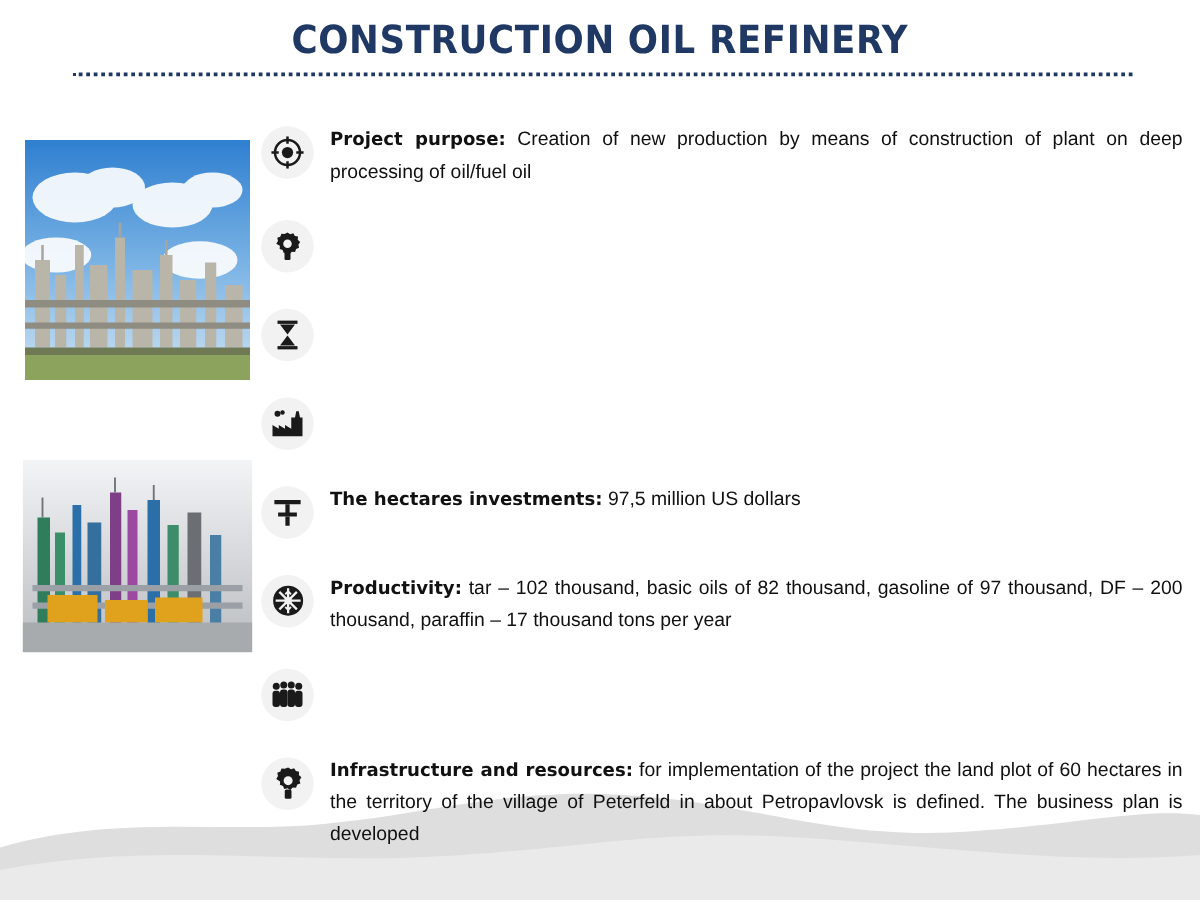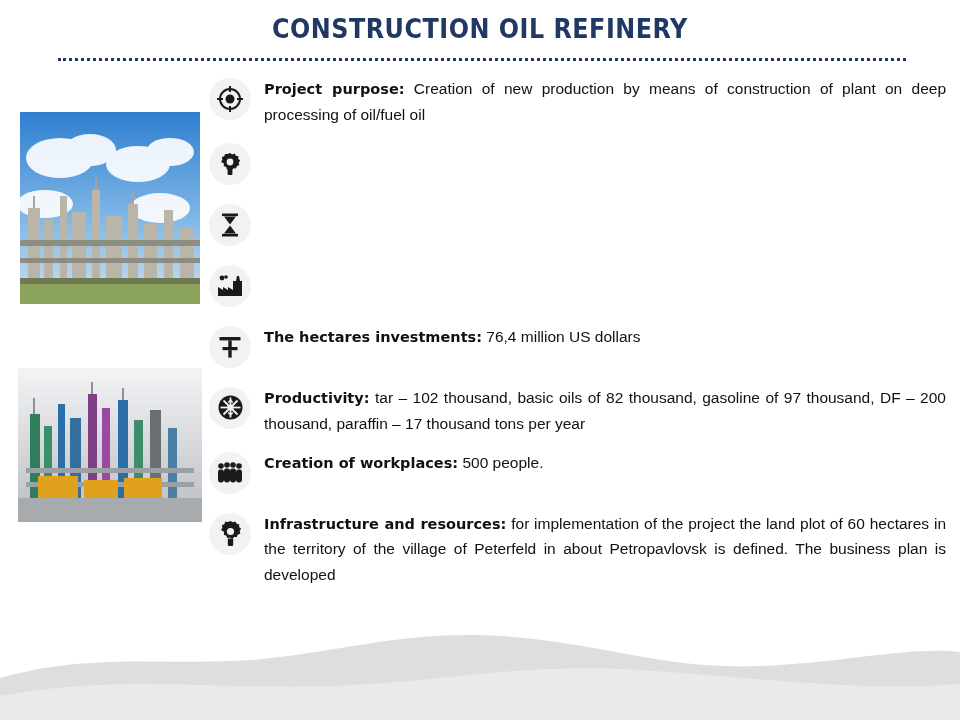--- a/index.html
+++ b/index.html
@@ -27,21 +27,21 @@
 
   
   .slide-title {
     position: absolute;
     top: 14px;
     left: 0;
     width: 960px;
     text-align: center;
     font-family: "DejaVu Sans", sans-serif;
     font-weight: bold;
-    font-size: 26px;
+    font-size: 31px;
     letter-spacing: 0.5px;
     color: #1f3864;
     z-index: 3;
     text-transform: uppercase;
     font-stretch: condensed;
   }
   .title-inner {
     display: inline-block;
     transform: scaleX(1.02);
   }
@@ -81,20 +81,21 @@
     left: 206px;
     top: 76px;
     width: 742px;
     z-index: 3;
   }
   .row {
     position: relative;
     display: flex;
     align-items: flex-start;
     margin-bottom: 13px;
+    margin-top: 23px;
   }
   .icon-wrap {
     flex: 0 0 48px;
     width: 48px;
     height: 46px;
     display: flex;
     align-items: flex-start;
     justify-content: center;
     padding-top: 2px;
   }
@@ -289,21 +290,21 @@
         <svg width="26" height="26" viewBox="0 0 26 26">
           <rect x="2.5" y="3" width="21" height="3.4" fill="#1a1a1a"></rect>
           <rect x="11.3" y="6.4" width="3.4" height="7" fill="#1a1a1a"></rect>
           <rect x="5.5" y="13" width="15" height="3.2" fill="#1a1a1a"></rect>
           <rect x="11.3" y="16.2" width="3.4" height="7.4" fill="#1a1a1a"></rect>
         </svg>
       </div>
     </div>
     <div class="text">
       <span class="lbl">The hectares investments:</span>
-      <span class="val">76,4 million US dollars</span>
+      <span class="val">97,5 million US dollars</span>
     </div>
   </div>
 
 
   <div class="row">
     <div class="icon-wrap">
       <div class="icon-circle">
         <svg width="27" height="27" viewBox="0 0 27 27">
           <circle cx="13.5" cy="13.5" r="12" fill="#1a1a1a"></circle>
           <g stroke="#f2f2f2" stroke-width="1.8">
@@ -338,24 +339,20 @@
             <circle cx="11" cy="5" r="2.8"></circle>
               <rect x="8" y="8.5" width="6" height="14" rx="2.4"></rect>
             <circle cx="17" cy="5" r="2.8"></circle>
               <rect x="14" y="8.5" width="6" height="14" rx="2.4"></rect>
             <circle cx="23" cy="6" r="2.8"></circle>
               <rect x="20" y="9.5" width="6" height="13" rx="2.4"></rect>
           </g>
         </svg>
       </div>
     </div>
-    <div class="text">
-      <span class="lbl">Creation of workplaces:</span>
-      <span class="val">500 people.</span>
-    </div>
   </div>
 
   <div class="row">
     <div class="icon-wrap">
       <div class="icon-circle">
         <svg width="27" height="27" viewBox="0 0 27 27">
           <path d="M13.5 1 l2.3 1.3 2.5-.8 1.4 2.3 2.6.6-.2 2.6 2 1.8-1.5 2.3.7 2.6-2.5.9-1 2.5-2.6-.2-1.9 2-2.3-1.4-2.6.7-1-2.5-2.5-1 .2-2.6L4 10.1l1.4-2.3-.6-2.6 2.5-1 .9-2.5 2.6.2z" fill="#1a1a1a"></path>
           <circle cx="13.5" cy="11.5" r="3.6" fill="#f2f2f2"></circle>
           <rect x="10.8" y="18.5" width="5.4" height="7.5" rx="1.2" fill="#1a1a1a"></rect>
         </svg>

